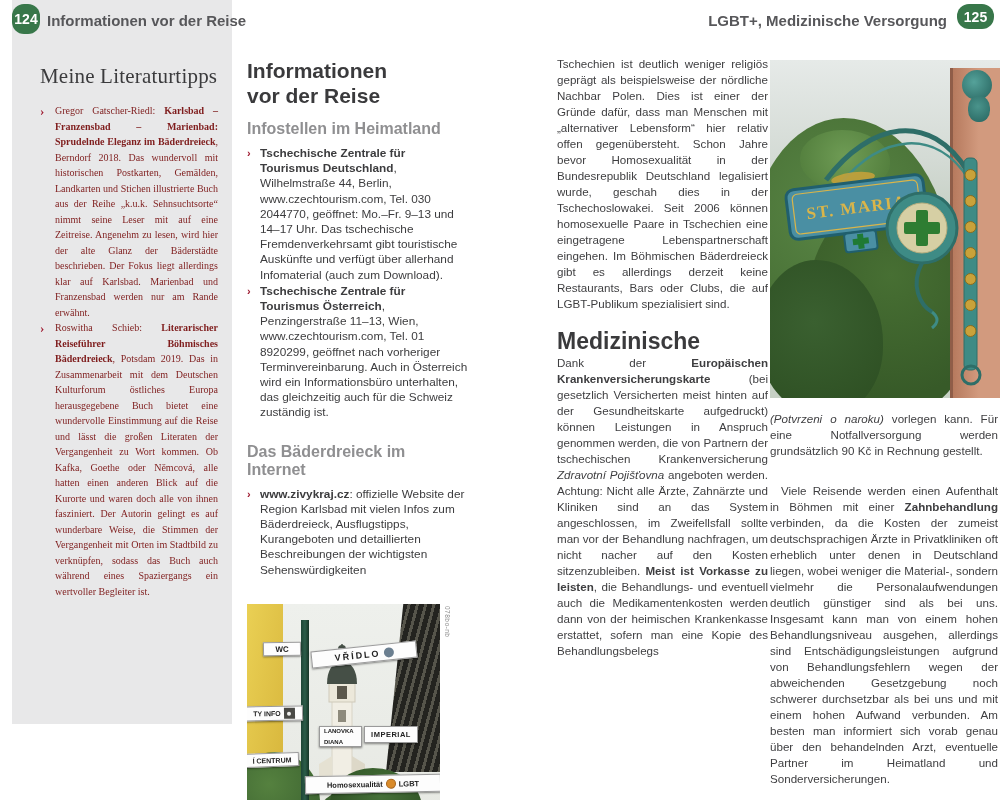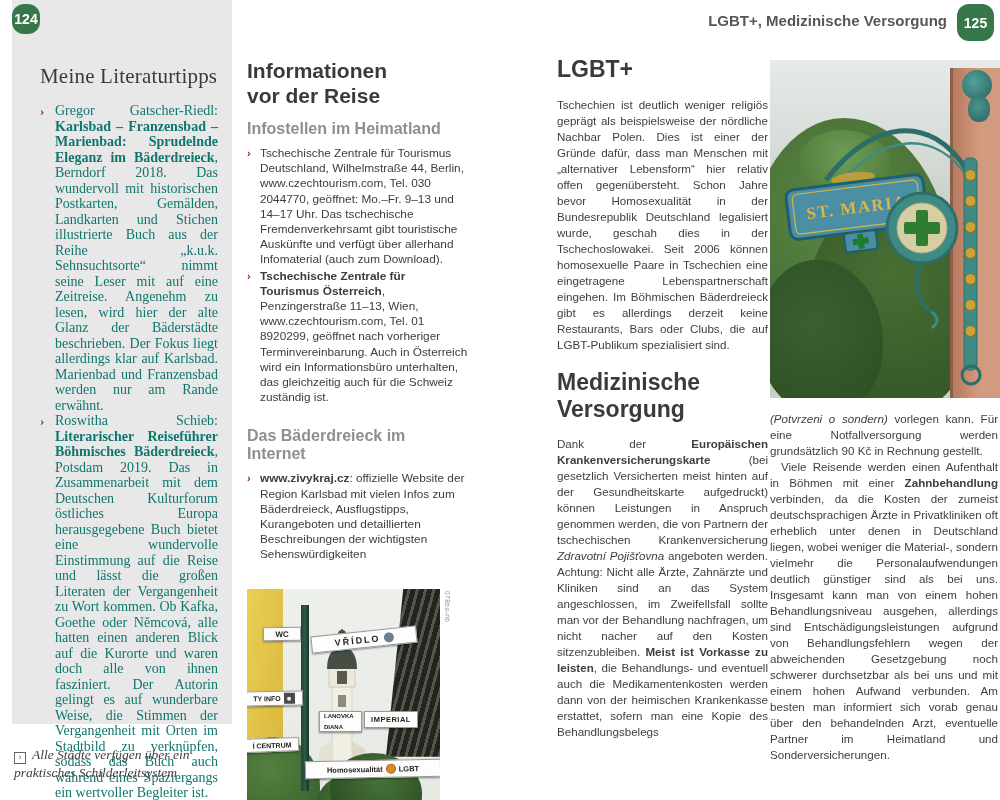--- a/index.html
+++ b/index.html
@@ -4,52 +4,52 @@
 <style>
   * { margin:0; padding:0; box-sizing:border-box; }
   html,body { width:1000px; height:800px; background:#ffffff; overflow:hidden;
               font-family:"Liberation Sans", sans-serif; }
   #page { position:relative; width:1000px; height:800px; background:#fff; }
 
   
   .pagenum { position:absolute; background:#38774a; color:#fff; font-weight:bold;
              font-size:14px; display:flex; align-items:center; justify-content:center;border-radius:12px; }
   #pagenum-left  { left:12px; top:4px; width:28px; height:30px; }
-  #pagenum-right { left:957px; top:4px; width:37px; height:37px;text-align:right; }
+  #pagenum-right { left:957px; top:4px; width:37px; height:25px;text-align:right; }
   .runhead { position:absolute; top:12px; font-size:15px; font-weight:bold; color:#57575a; }
   #runhead-left { left:47px; }
   #runhead-right { right:53px; }
 
   
   #lit-panel { position:absolute; left:12px; top:0; width:220px; height:724px;
                background:#e8e8e9; padding:64px 14px 6px 28px; }
   #lit-title { font-family:"Liberation Serif", serif; font-size:21px; font-weight:normal;
                color:#3b3b3d; margin-bottom:14px; letter-spacing:.2px; }
   .lit-item { display:flex; }
   .marker { color:#9f1b31; font-weight:bold; flex:0 0 15px; }
   .lit-item .marker { font-family:"Liberation Serif", serif; font-size:13px; line-height:15.5px; }
-  .lit-text { flex:1; font-family:"Liberation Serif", serif; font-size:14px;
-              line-height:15.5px; color:#0f766e; text-align:justify; overflow-wrap:break-word; }
+  .lit-text { flex:1; font-family:"Liberation Serif", serif; font-size:10px;
+              line-height:15.5px; color:#7f1d1d; text-align:justify; overflow-wrap:break-word; }
 
   
   .col { position:absolute; }
   #mid-col  { left:247px; top:58px;  width:221px; height:742px; overflow:hidden; }
   #col3     { left:557px; top:56px;  width:211px; height:690px; overflow:hidden; }
   #col4     { left:770px; top:60px;  width:230px; height:740px; overflow:hidden; }
 
   .h1 { font-size:21px; line-height:25px; font-weight:bold; color:#3a3a3c; }
   .h1-big { font-size:23px; line-height:27px; font-weight:bold; color:#3a3a3c; }
   .sub { font-size:16px; font-weight:bold; color:#8f8f91; margin-bottom:8px; }
   .info-item { display:flex; margin-bottom:1px; }
   .info-item .marker { font-size:11px; line-height:15.2px; flex:0 0 13px; }
   .info-text { flex:1; font-size:11.8px; line-height:15.2px; color:#3c3c3e; }
 
   .body-just { font-size:11.6px; line-height:16px; color:#3e3e40; text-align:justify;
                overflow-wrap:break-word; }
-  .indent { text-indent:11px; }
+  .indent { text-indent:11px;margin-top:24px; }
 
   
   .caption { position:absolute; font-family:"Liberation Serif", serif; font-style:italic;
              font-size:13.5px; line-height:17px; color:#3d3d3f; }
   #caption-left  { left:14px;  top:746px; width:218px; }
   #caption-right { left:557px; top:750px; width:214px; }
   .refbox { display:inline-flex; align-items:center; justify-content:center;
             width:12px; height:12px; border:1px solid #5b6770; color:#5b6770;
             font-style:normal; font-size:9px; line-height:1; margin-right:6px;
             vertical-align:-1px; font-family:"Liberation Sans", sans-serif; }
@@ -127,31 +127,32 @@
       <span class="marker">›</span>
       <div class="lit-text"><span>Gregor Gatscher-Riedl: </span><span style="font-weight: bold;">Karlsbad – Franzensbad – Marienbad: Sprudelnde Eleganz im Bäderdreieck</span><span>, Berndorf 2018. Das wundervoll mit historischen Postkarten, Gemälden, Landkarten und Stichen illustrierte Buch aus der Reihe „k.u.k. Sehnsuchtsorte“ nimmt seine Leser mit auf eine Zeitreise. Angenehm zu lesen, wird hier der alte Glanz der Bäderstädte beschrieben. Der Fokus liegt allerdings klar auf Karlsbad. Marienbad und Franzensbad werden nur am Rande erwähnt.</span></div>
     </div>
     <div class="lit-item">
       <span class="marker">›</span>
       <div class="lit-text"><span>Roswitha Schieb: </span><span style="font-weight: bold;">Literarischer Reiseführer Böhmisches Bäderdreieck</span><span>, Potsdam 2019. Das in Zusammenarbeit mit dem Deutschen Kulturforum östliches Europa herausgegebene Buch bietet eine wundervolle Einstimmung auf die Reise und lässt die großen Literaten der Vergangenheit zu Wort kommen. Ob Kafka, Goethe oder Němcová, alle hatten einen anderen Blick auf die Kurorte und waren doch alle von ihnen fasziniert. Der Autorin gelingt es auf wunderbare Weise, die Stimmen der Vergangenheit mit Orten im Stadtbild zu verknüpfen, sodass das Buch auch während eines Spaziergangs ein wertvoller Begleiter ist.</span></div>
     </div>
   </div>
 
   <div id="pagenum-left" class="pagenum">124</div>
+  <div id="runhead-left" class="runhead">Informationen vor der Reise</div>
   <div id="runhead-right" class="runhead">LGBT+, Medizinische Versorgung</div>
   <div id="pagenum-right" class="pagenum">125</div>
 
   <div id="mid-col" class="col">
     <div class="h1">Informationen</div>
     <div class="h1" style="margin-bottom:12px;">vor der Reise</div>
 
     <div class="sub">Infostellen im Heimatland</div>
     <div class="info-item">
       <span class="marker">›</span>
-      <div class="info-text"><span style="font-weight: normal;">Tschechische Zentrale für Tourismus Deutschland</span><span>, Wilhelmstraße 44, Berlin, www.czechtourism.com, Tel. 030 2044770, geöffnet: Mo.–Fr. 9–13 und 14–17 Uhr. Das tschechische Fremdenverkehrsamt gibt touristische Auskünfte und verfügt über allerhand Infomaterial (auch zum Download).</span></div>
+      <div class="info-text"><span style="font-weight: bold;">Tschechische Zentrale für Tourismus Deutschland</span><span>, Wilhelmstraße 44, Berlin, www.czechtourism.com, Tel. 030 2044770, geöffnet: Mo.–Fr. 9–13 und 14–17 Uhr. Das tschechische Fremdenverkehrsamt gibt touristische Auskünfte und verfügt über allerhand Infomaterial (auch zum Download).</span></div>
     </div>
     <div class="info-item">
       <span class="marker">›</span>
       <div class="info-text"><span style="font-weight: bold;">Tschechische Zentrale für Tourismus Österreich</span><span>, Penzingerstraße 11–13, Wien, www.czechtourism.com, Tel. 01 8920299, geöffnet nach vorheriger Terminvereinbarung. Auch in Österreich wird ein Informationsbüro unterhalten, das gleichzeitig auch für die Schweiz zuständig ist.</span></div>
     </div>
 
     <div class="sub" style="margin-top:22px;">Das Bäderdreieck im Internet</div>
     <div class="info-item">
       <span class="marker">›</span>
       <div class="info-text"><span style="font-weight: bold;">www.zivykraj.cz</span><span>: offizielle Website der Region Karlsbad mit vielen Infos zum Bäderdreieck, Ausflugstipps, Kurangeboten und detaillierten Beschreibungen der wichtigsten Sehenswürdigkeiten</span></div>
@@ -204,24 +205,22 @@
           <span>Homosexualität</span>
           <span class="sign-logo" id="arch-logo"></span>
           <span>LGBT</span>
         </div>
       </div>
       <span id="mid-credit" class="credit">078bo-nb</span>
     </div>
   </div>
 
   <div id="col3" class="col">
-    <div class="h1-big" style="margin-bottom:14px;">LGBT+</div>
     <p class="body-just">Tschechien ist deutlich weniger religiös geprägt als beispielsweise der nördliche Nachbar Polen. Dies ist einer der Gründe dafür, dass man Menschen mit „alternativer Lebensform“ hier relativ offen gegenübersteht. Schon Jahre bevor Homosexualität in der Bundesrepublik Deutschland legalisiert wurde, geschah dies in der Tschechoslowakei. Seit 2006 können homosexuelle Paare in Tschechien eine eingetragene Lebenspartnerschaft eingehen. Im Böhmischen Bäderdreieck gibt es allerdings derzeit keine Restaurants, Bars oder Clubs, die auf LGBT-Publikum spezialisiert sind.</p>
     <div class="h1-big" style="margin-top:16px;">Medizinische</div>
-    <div class="h1-big" style="margin-bottom:13px;">Versorgung</div>
     <p class="body-just"><span>Dank der </span><span style="font-weight: bold;">Europäischen Krankenversicherungskarte</span><span> (bei gesetzlich Versicherten meist hinten auf der Gesundheitskarte aufgedruckt) können Leistungen in Anspruch genommen werden, die von Partnern der tschechischen Krankenversicherung </span><span style="font-style: italic;">Zdravotní Pojišťovna</span><span> angeboten werden. Achtung: Nicht alle Ärzte, Zahnärzte und Kliniken sind an das System angeschlossen, im Zweifellsfall sollte man vor der Behandlung nachfragen, um nicht nacher auf den Kosten sitzenzubleiben. </span><span style="font-weight: bold;">Meist ist Vorkasse zu leisten</span><span>, die Behandlungs- und eventuell auch die Medikamentenkosten werden dann von der heimischen Krankenkasse erstattet, sofern man eine Kopie des Behandlungsbelegs</span></p>
   </div>
 
   <div id="col4" class="col">
     <div class="photo-wrap">
       <div id="right-photo" class="photo">
         <div class="mp tree" id="rp-tree-a"></div>
         <div class="mp tree" id="rp-tree-hi"></div>
         <div class="mp tree" id="rp-tree-b"></div>
         <div class="mp tree" id="rp-tree-c"></div>
@@ -255,22 +254,19 @@
           <circle cx="152" cy="168" r="25" fill="#d6cfa4" stroke="#b8ae7e"></circle>
           <rect x="146" y="150" width="12" height="36" rx="2" fill="#2e7d32"></rect>
           <rect x="134" y="162" width="36" height="12" rx="2" fill="#2e7d32"></rect>
           <path d="M152,203 C140,225 150,245 162,252" fill="none" stroke="#2e6e68" stroke-width="4"></path>
           <path d="M162,252 q10,8 0,16" fill="none" stroke="#3e8b85" stroke-width="3"></path>
         </svg>
       </div>
 
     </div>
     <div id="col4-text">
-      <p class="body-just"><span style="font-style: italic;">(Potvrzeni o sondern)</span><span> vorlegen kann. Für eine Notfallversorgung werden grundsätzlich 90 Kč in Rechnung gestellt.</span></p>
+      <p class="body-just"><span style="font-style: italic;">(Potvrzeni o naroku)</span><span> vorlegen kann. Für eine Notfallversorgung werden grundsätzlich 90 Kč in Rechnung gestellt.</span></p>
       <p class="body-just indent"><span>Viele Reisende werden einen Aufenthalt in Böhmen mit einer </span><span style="font-weight: bold;">Zahnbehandlung</span><span> verbinden, da die Kosten der zumeist deutschsprachigen Ärzte in Privatkliniken oft erheblich unter denen in Deutschland liegen, wobei weniger die Material-, sondern vielmehr die Personalaufwendungen deutlich günstiger sind als bei uns. Insgesamt kann man von einem hohen Behandlungsniveau ausgehen, allerdings sind Entschädigungsleistungen aufgrund von Behandlungsfehlern wegen der abweichenden Gesetzgebung noch schwerer durchsetzbar als bei uns und mit einem hohen Aufwand verbunden. Am besten man informiert sich vorab genau über den behandelnden Arzt, eventuelle Partner im Heimatland und Sonderversicherungen.</span></p>
     </div>
   </div>
 
-  <div id="caption-left" class="caption">
-    <span class="refbox">›</span><span>Alle Städte verfügen über ein praktisches Schilderleitsystem</span>
-  </div>
 
 </div>
 
 </body></html>

